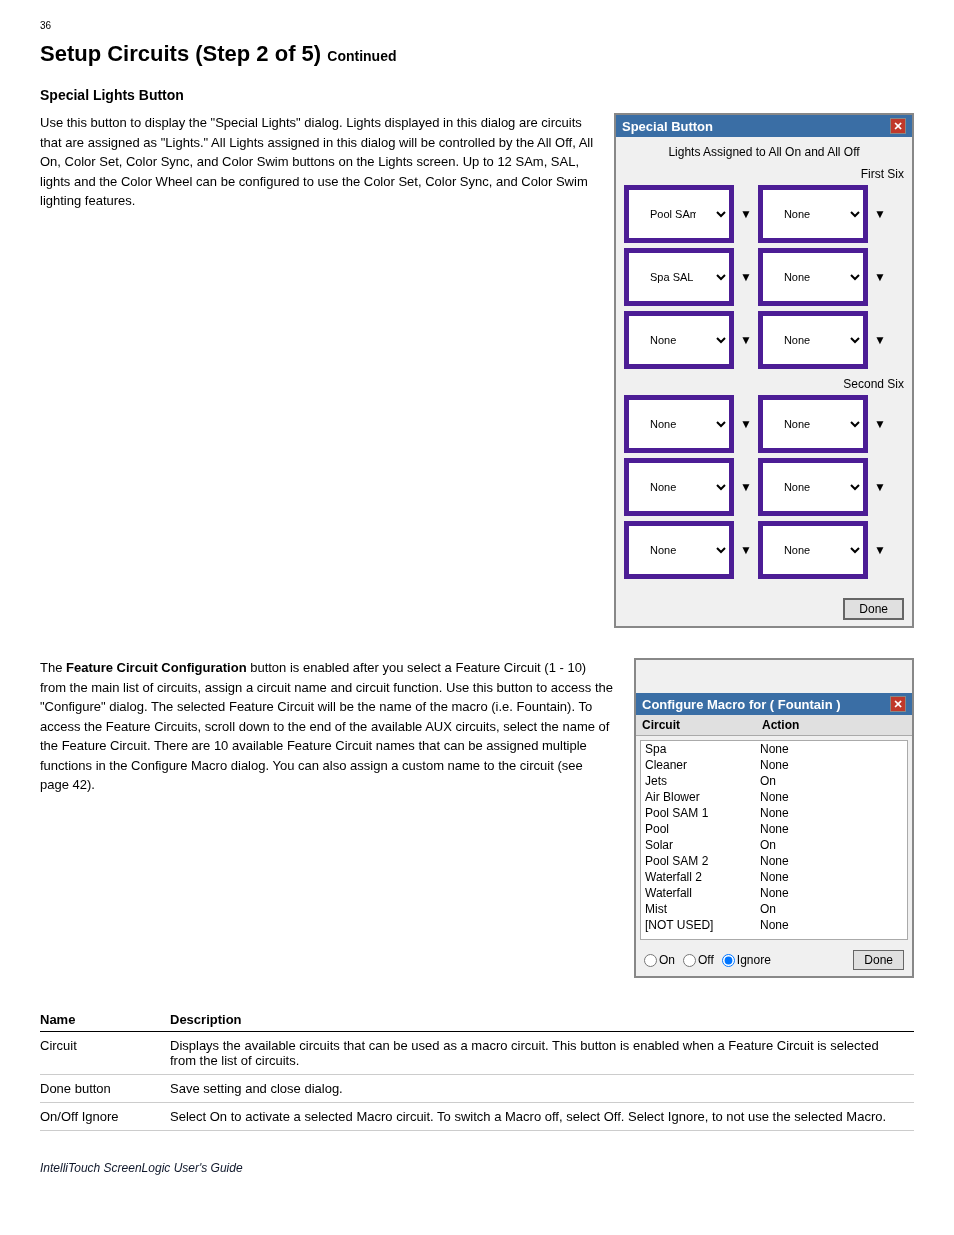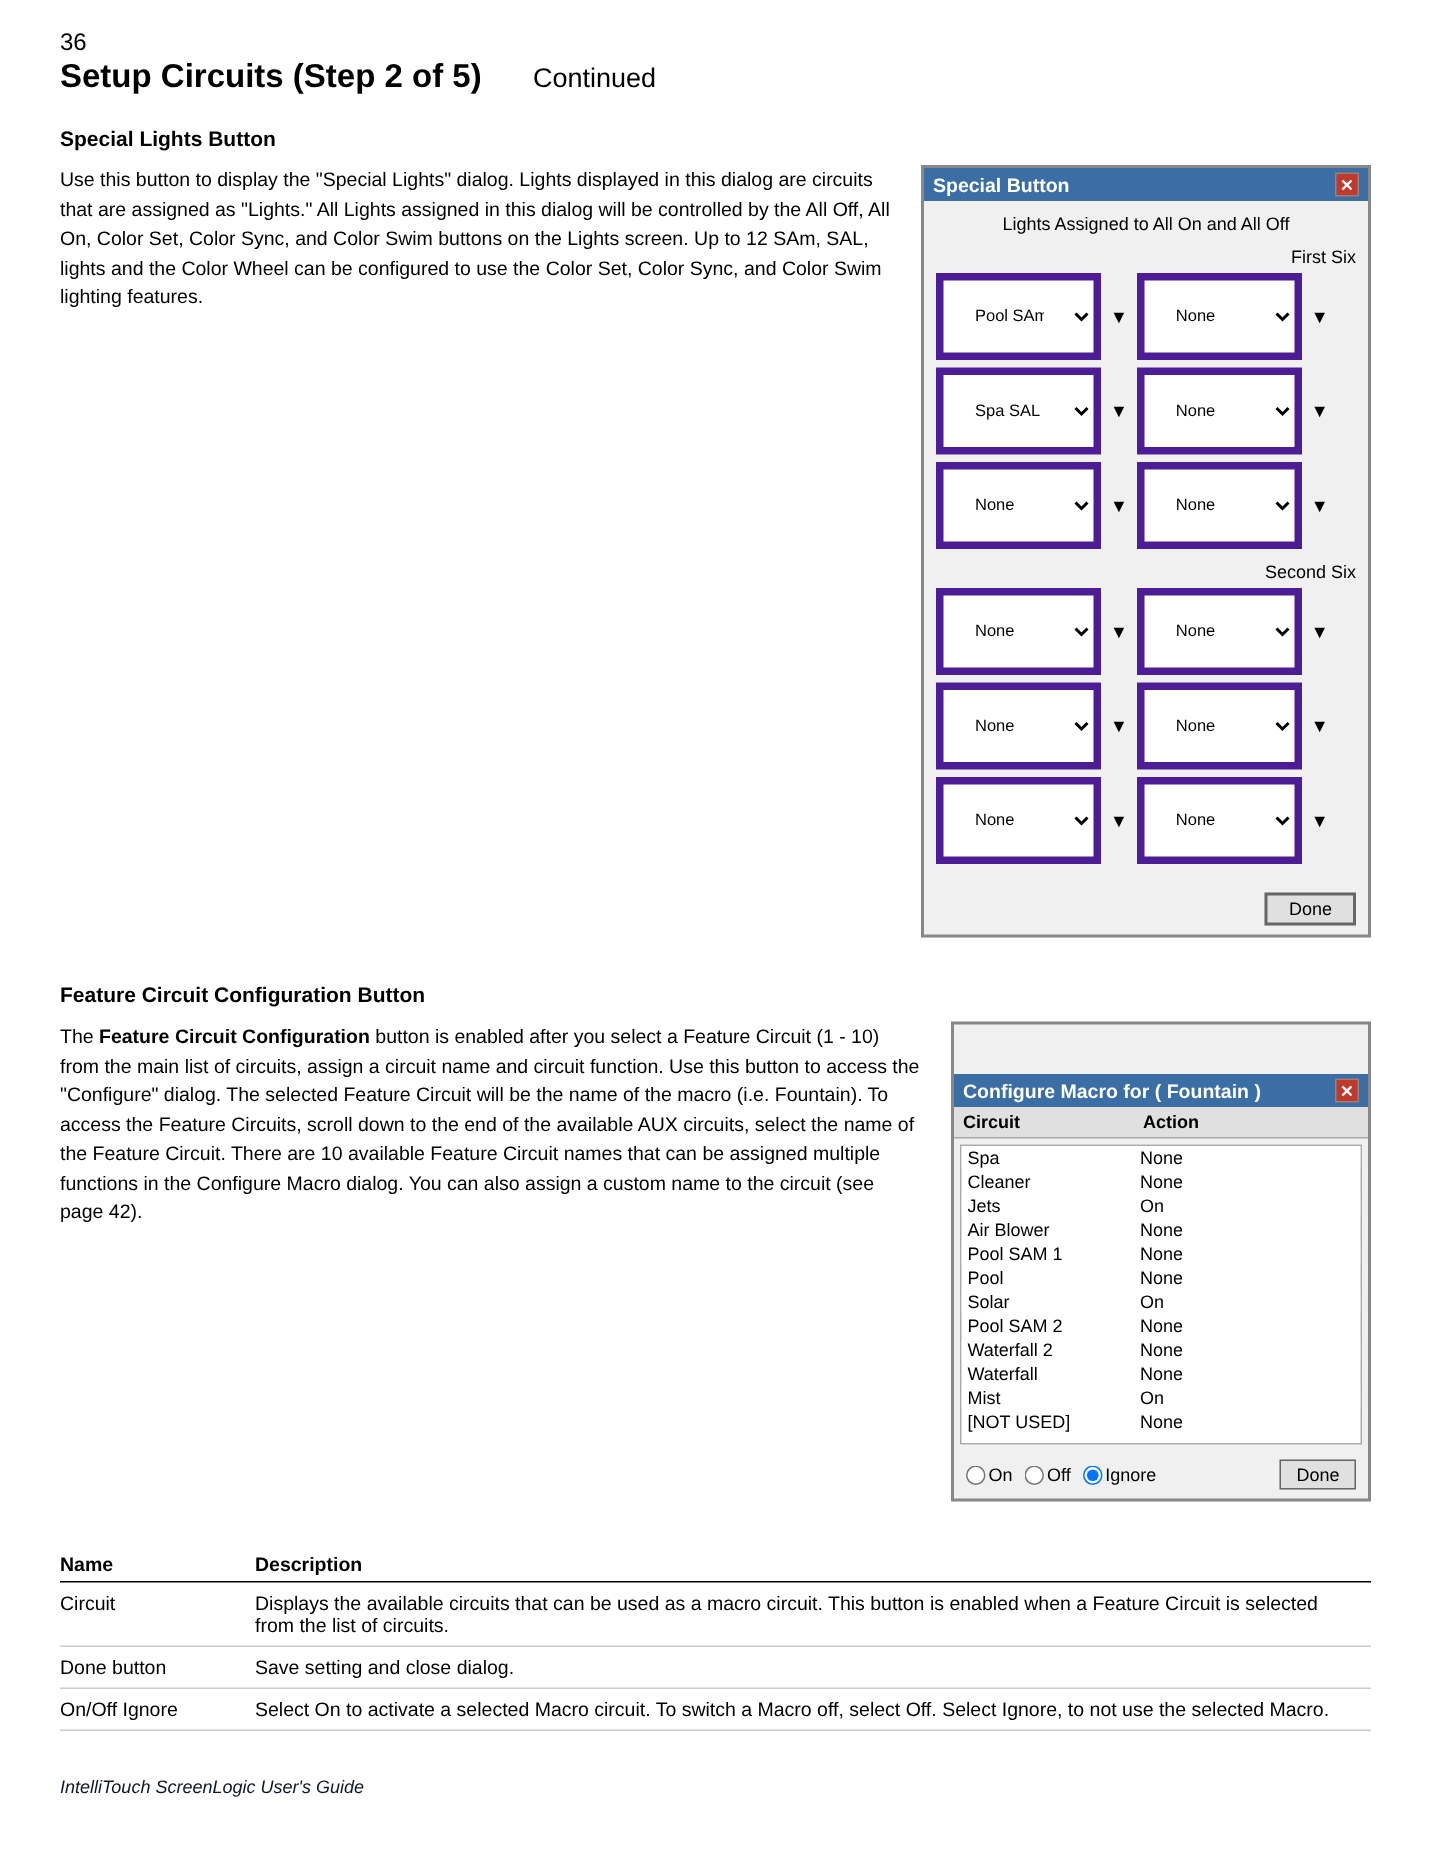--- a/index.html
+++ b/index.html
@@ -6,32 +6,32 @@
     body {
       font-family: Arial, sans-serif;
       font-size: 13px;
       background: #fff;
       color: #000;
       width: 954px;
       min-height: 1235px;
       padding: 20px 40px 30px 40px;
     }
     .page-number {
-      font-size: 16px;
+      font-size: 10px;
+      margin-bottom: 10px;
     }
     h1.main-title {
       font-size: 22px;
       font-weight: bold;
       margin-bottom: 20px;
       border-bottom: none;
     }
     h1.main-title span.continued {
-      font-size: 18px;
-      font-weight: normal;
-      margin-left: 28px;
+      font-size: 14px;
+      font-weight: bold;
     }
     .section {
       margin-bottom: 30px;
     }
     .section-title {
       font-size: 14px;
       font-weight: bold;
       margin-bottom: 10px;
     }
     .section-content {
@@ -306,21 +306,20 @@
         </div>
         <div class="dialog-footer">
           <button class="dialog-btn">Done</button>
         </div>
       </div>
     </div>
   </div>
 </div>
 
 <div class="section">
-  <div class="section-title">Feature Circuit Configuration Button</div>
   <div class="section-content">
     <div class="section-text">
       <p>The <strong>Feature Circuit Configuration</strong> button is enabled after you select a Feature Circuit (1 - 10) from the main list of circuits, assign a circuit name and circuit function. Use this button to access the  "Configure" dialog. The selected Feature Circuit will be the name of the macro (i.e. Fountain).  To access the Feature Circuits, scroll down to the end of the available AUX circuits, select the name of the Feature Circuit. There are 10 available Feature Circuit names that can be assigned multiple functions in the Configure Macro dialog. You can also assign a custom name to the circuit (see page 42).</p>
     </div>
 
     <div class="dialog-container">
       <div class="macro-dialog">
         <div class="dialog-titlebar">
           <span>Configure Macro for ( Fountain )</span>
           <div class="dialog-close-btn">✕</div>

